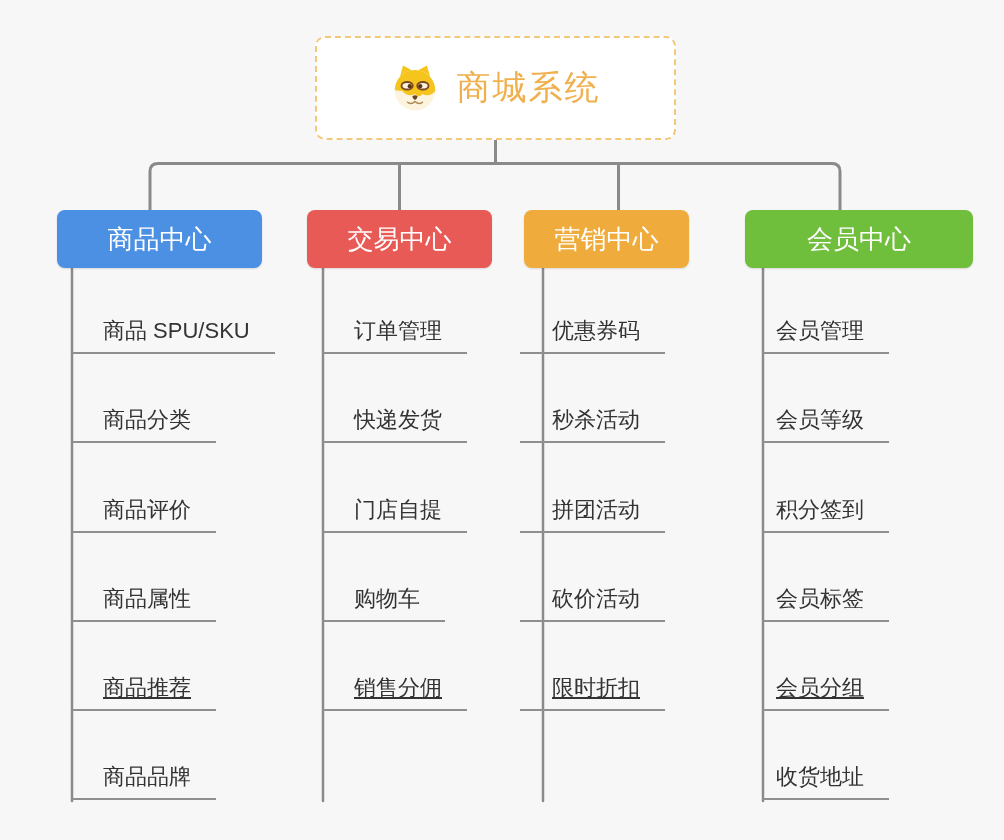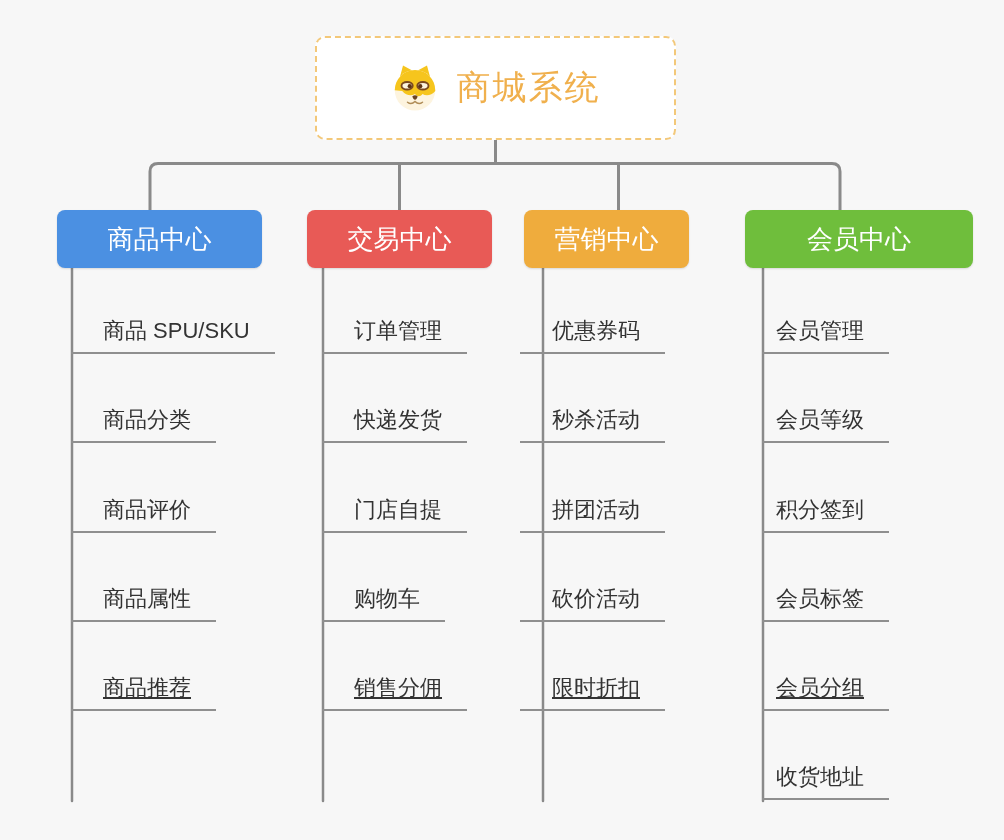--- a/index.html
+++ b/index.html
@@ -119,20 +119,21 @@
   </div>
 
 <div class="branch b0">
       <div class="hdr" style="background: rgb(75, 144, 226);">商品中心</div>
 
     <div class="leaf">商品 SPU/SKU</div>
       <div class="leaf">商品分类</div>
       <div class="leaf">商品评价</div>
       <div class="leaf">商品属性</div>
       <div class="leaf">商品推荐</div>
+      <div class="leaf">商品品牌</div>
     </div>
     <div class="branch b1">
       <div class="hdr" style="background: rgb(232, 90, 86);">交易中心</div>
 
     <div class="leaf">订单管理</div>
       <div class="leaf">快递发货</div>
       <div class="leaf">门店自提</div>
       <div class="leaf">购物车</div>
       <div class="leaf">销售分佣</div>
     </div>

